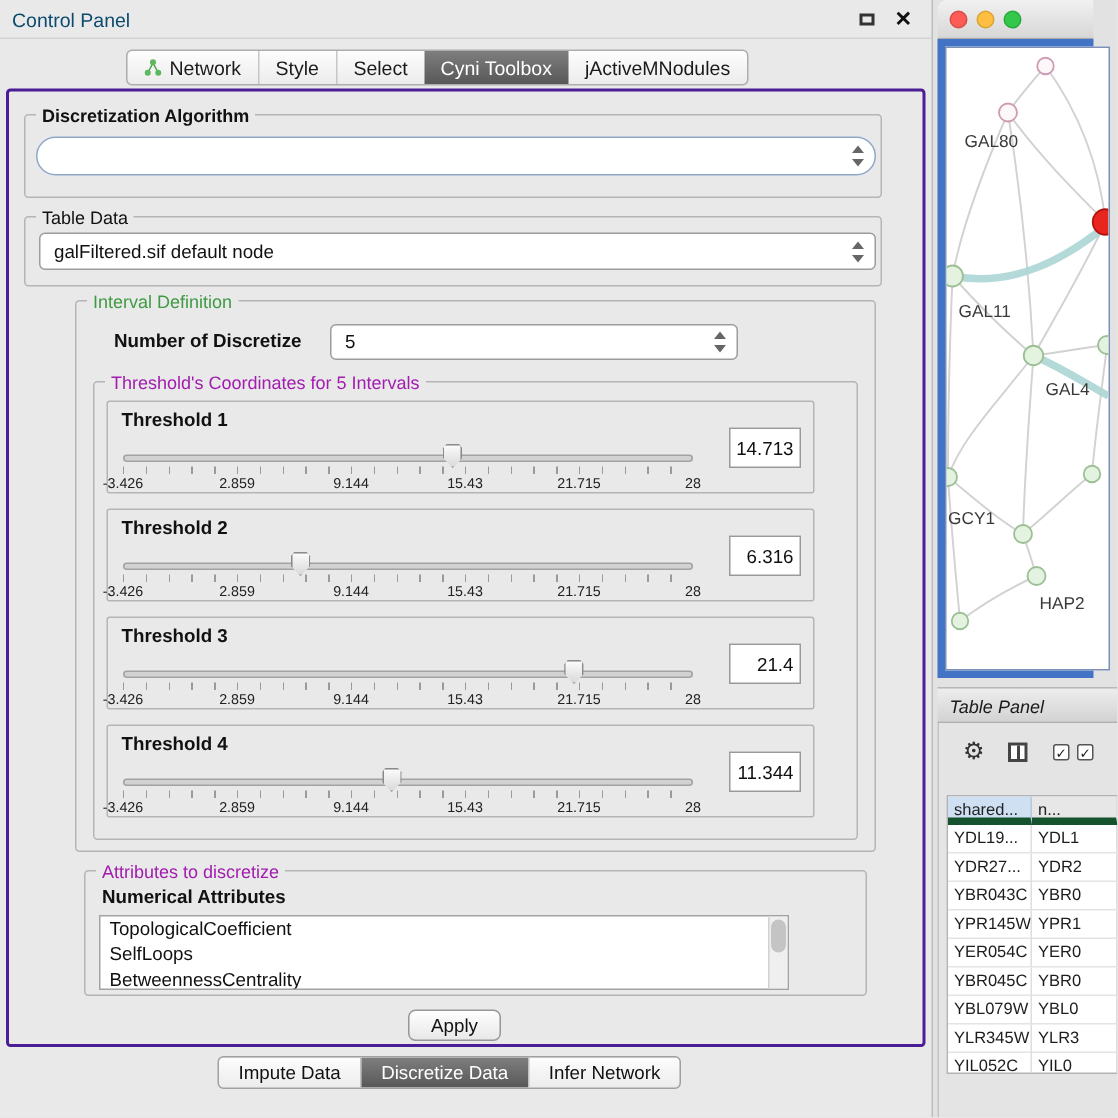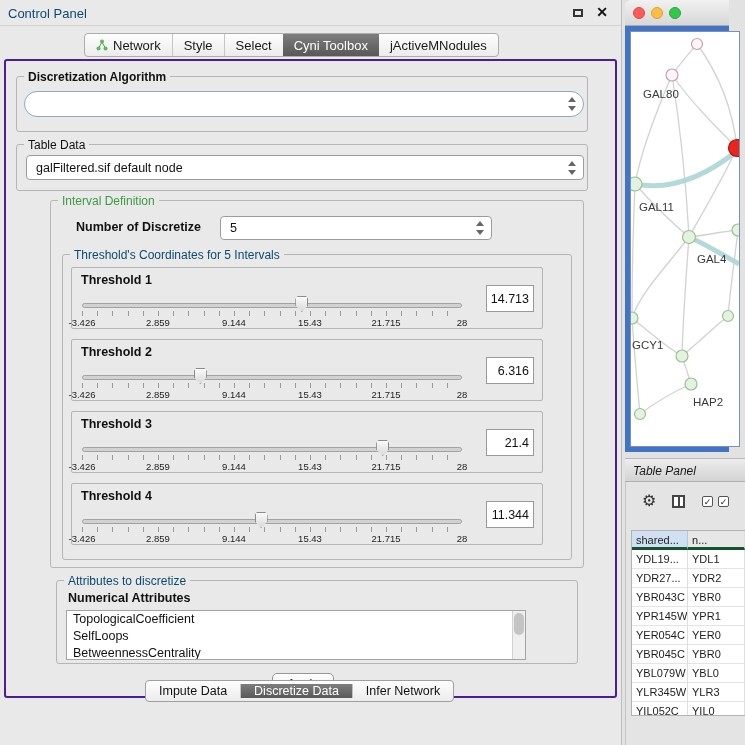--- a/index.html
+++ b/index.html
@@ -17,21 +17,21 @@
   .top-tabs { position:absolute; left:84px; top:33px; height:24px; display:flex; align-items:stretch; border:1px solid #adadad; border-radius:4px; background:linear-gradient(#fdfdfd,#ececec); overflow:hidden; }
   .tab { display:flex; align-items:center; gap:5px; padding:0 11px; font-size:13px; color:#1a1a1a; white-space:nowrap; }
   .tab.selected { background:linear-gradient(#7e7e7e,#585858); color:#fff; }
   .tab-sep { width:1px; background:#c6c6c6; }
 
   .cp-main { position:absolute; left:4px; top:59px; width:613px; height:639px; border:2px solid #4c1d95; border-radius:3px; background:#e9e9e9; }
 
   .group { position:absolute; border:1px solid #b5b5b5; border-radius:3px; }
   .group-label { position:absolute; font-size:12px; background:#e9e9e9; padding:0 4px; color:#111; z-index:2; white-space:nowrap; }
   .group-label.green { color:#3f9a44; }
-  .group-label.blue { color:#0c4a6e; }
+  .group-label.blue { color:#a21caf; }
   .group-label.bold { font-weight:bold; }
 
   .combo { position:absolute; background:#fff; border:1px solid #9c9c9c; border-radius:4px; font-size:12.5px; color:#111; display:flex; align-items:center; padding-left:9px; }
   .combo.pill { border-radius:13px; border-color:#8fa8c8; }
   .stepper { position:absolute; right:6px; top:50%; transform:translateY(-50%); width:9px; height:14px; }
   .stepper:before, .stepper:after { content:""; position:absolute; left:0; border-left:4.5px solid transparent; border-right:4.5px solid transparent; }
   .stepper:before { top:0; border-bottom:5px solid #666; }
   .stepper:after { bottom:0; border-top:5px solid #666; }
 
   .popup { position:absolute; left:4px; top:25px; width:570px; height:50px; background:#fff; border:1px solid #979797; box-shadow:0 3px 9px rgba(0,0,0,0.35); z-index:10; }
@@ -55,22 +55,22 @@
 
   .subtitle { position:absolute; font-size:12.5px; font-weight:bold; color:#111; }
   .listbox { position:absolute; background:#fff; border:1px solid #a3a3a3; overflow:hidden; }
   .listbox .li { font-size:12.5px; color:#111; line-height:17px; padding-left:6px; white-space:nowrap; }
   .vscroll { position:absolute; right:0; top:0; bottom:0; width:13px; background:#efefef; border-left:1px solid #d2d2d2; }
   .vscroll .vthumb { position:absolute; left:1px; top:2px; width:10px; height:22px; background:#c4c4c4; border-radius:5px; }
 
   .btn { position:absolute; border:1px solid #979797; border-radius:5px; background:linear-gradient(#fefefe,#e8e8e8);
          font-size:12.5px; color:#111; display:flex; align-items:center; justify-content:center; }
 
-  .bottom-tabs { position:absolute; left:145px; top:680px; height:22px; display:flex; border:1px solid #a0a0a0; border-radius:4px;
-                 overflow:hidden; background:linear-gradient(#fdfdfd,#ececec);align-items:center; }
+  .bottom-tabs { position:absolute; left:145px; top:704px; height:22px; display:flex; border:1px solid #a0a0a0; border-radius:4px;
+                 overflow:hidden; background:linear-gradient(#fdfdfd,#ececec); }
   .btab { display:flex; align-items:center; padding:0 13px; font-size:12.5px; color:#111; border-right:1px solid #c2c2c2; }
   .btab:last-child { border-right:none; }
   .btab.selected { background:linear-gradient(#7e7e7e,#585858); color:#fff; }
 
   
   .netwin { position:absolute; left:625px; top:0; width:104px; height:452px; }
   .net-titlebar { position:absolute; left:0; top:0; right:0; height:26px; background:linear-gradient(#f1f1f1,#d7d7d7); border-bottom:1px solid #aaa; border-top-left-radius:6px; }
   .tl { position:absolute; top:7px; width:12px; height:12px; border-radius:50%; }
   .tl.r { left:8px;  background:#fc5b57; border:1px solid #d94c45; }
   .tl.y { left:26px; background:#fdbe41; border:1px solid #dba335; }
@@ -87,21 +87,21 @@
   .icon-gear { position:absolute; left:16px; top:3px; font-size:16px; color:#333; }
   .icon-cols { position:absolute; left:46px; top:7px; width:13px; height:13px; border:2px solid #444; background:#fff; }
   .icon-cols:before { content:""; position:absolute; left:4px; top:0; bottom:0; width:2px; background:#444; }
   .icon-cb { position:absolute; top:8px; width:11px; height:11px; border:1px solid #555; border-radius:2px; background:#fff;
              font-size:9px; line-height:10px; text-align:center; color:#222; }
   .tp-table { position:absolute; left:5px; top:48px; width:115px; height:186px; background:#fff; border:1px solid #b3b3b3; overflow:hidden; }
   .tr { display:flex; height:19px; }
   .td { width:57px; font-size:11px; color:#1d1d1d; line-height:19px; padding-left:4px; border-right:1px solid #dedede;
         border-bottom:1px solid #e4e4e4; overflow:hidden; white-space:nowrap; }
   .td.c2 { width:58px; }
-  .tr.head .td { background:#e7e7e7; border-bottom:3px solid #14532d; color:#222; }
+  .tr.head .td { background:#e7e7e7; border-bottom:5px solid #14532d; color:#222; }
   .tr.head .td.sel { background:#cfe0f3; border-right:1px solid #b7c8dd; }
 </style>
 </head>
 <body>
 
 <div id="root">
 
   <section class="cp">
     <header class="cp-titlebar">
       <span class="cp-title">Control Panel</span>

